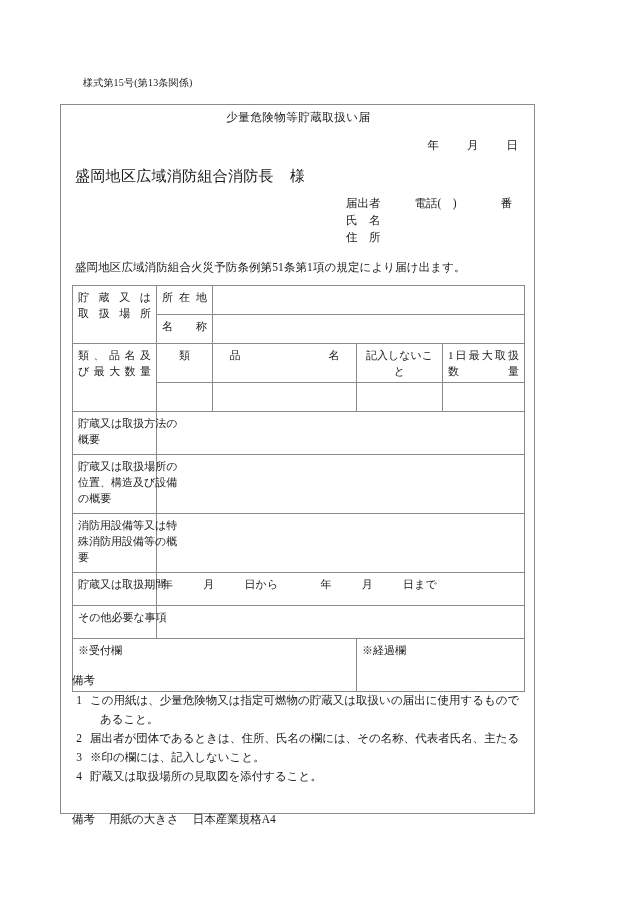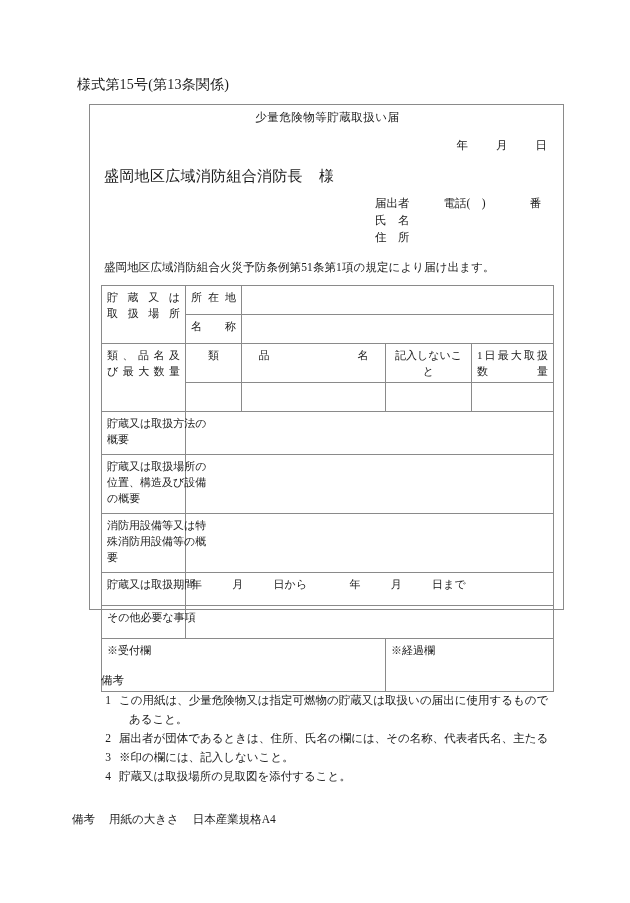--- a/index.html
+++ b/index.html
@@ -19,34 +19,34 @@
   .page {
     position: absolute;
     left: 0; top: 0;
     width: 630px;
     height: 903px;
   }
 
   
   .form-no {
     position: absolute;
-    left: 77px;
+    left: 83px;
     top: 76px;
-    font-size: 14px;
+    font-size: 10px;
     letter-spacing: 0.2px;
     white-space: nowrap;
   }
 
   
   .frame {
     position: absolute;
-    left: 89px;
+    left: 60px;
     top: 104px;
     width: 475px;
-    height: 506px;
+    height: 710px;
     border: 1px solid #8a8a8a;
     box-sizing: border-box;
   }
 
   
   .doc-title {
     position: absolute;
     left: 0;
     top: 5px;
     width: 475px;

